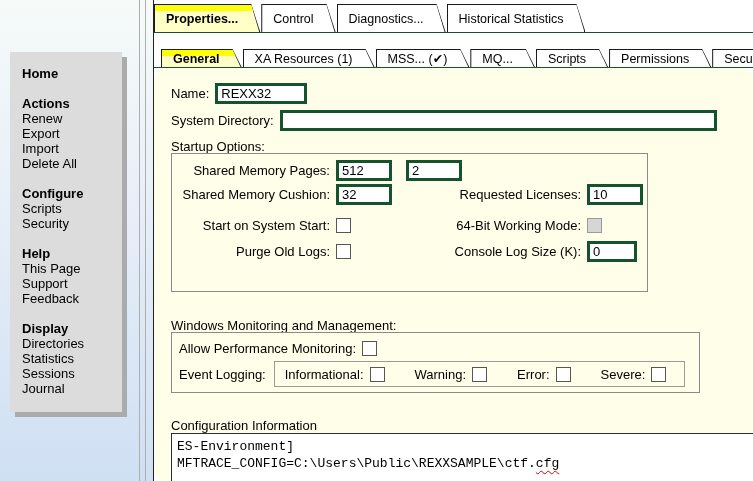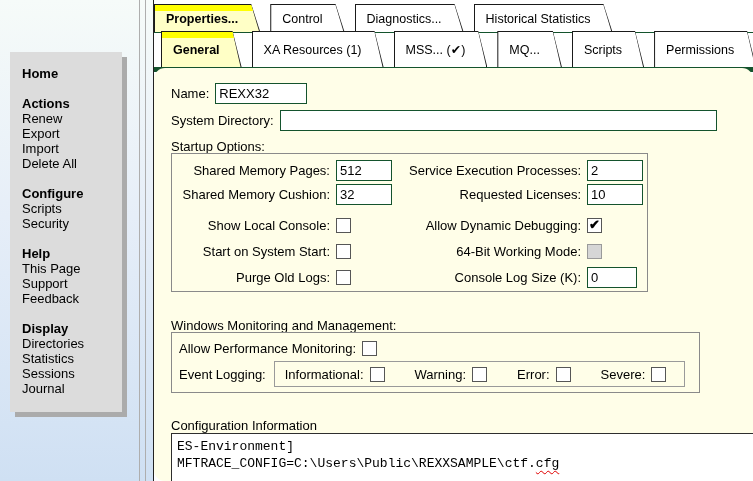--- a/index.html
+++ b/index.html
@@ -21,40 +21,40 @@
   .sb-group{margin-top:15px;}
   .sb-header{font-weight:700;}
   .sb-item{cursor:pointer;}
 
   
   .panel{
     position:absolute;left:153px;top:0;width:600px;height:481px;
     background:#fff;border-left:1px solid #222;box-sizing:border-box;
   }
   .tabrow{position:absolute;left:0;right:0;display:flex;align-items:flex-end;
-    gap:10px;border-bottom:5px solid #14532d;background:#fff;}
+    gap:1px;border-bottom:1px solid #14532d;background:#fff;}
   .tabrow1{top:0;height:32px;}
   .tabrow2{top:33px;height:34px;padding-left:7px;}
   .tab{background:#1a1a1a;clip-path:polygon(0 0,calc(100% - 9px) 0,100% 100%,0 100%);flex:none;cursor:pointer;}
   .tabrow1 .tab{height:28px;}
-  .tabrow2 .tab{height:36px;}
+  .tabrow2 .tab{height:18px;}
   .tab .ti{
     height:calc(100% - 1px);margin:1px 1px 0 1px;background:#fff;
     clip-path:polygon(0 0,calc(100% - 8px) 0,100% 100%,0 100%);
     display:flex;align-items:center;padding:0 21px 0 11px;
     font-size:12.5px;white-space:nowrap;
   }
   .tab.active .ti{background:#ffffc6;box-shadow:inset 0 6px 0 #ffff00;font-weight:700;}
 
   .content{position:absolute;top:68px;left:0;right:0;bottom:0;background:#fffee8;border-radius:11px;}
 
   .abs{position:absolute;}
   .hrow{display:flex;align-items:center;gap:6px;}
   input.txt{
-    border:1px solid #14532d;height:21px;box-sizing:border-box;padding:0 3px;
+    border:3px solid #14532d;height:21px;box-sizing:border-box;padding:0 3px;
     font-family:"Liberation Sans",sans-serif;font-size:13px;background:#fff;color:#000;
   }
   .w92{width:92px}.w437{width:437px}.w56{width:56px}.w50{width:50px}
 
   .row-name{top:15px;left:17px;}
   .row-sysdir{top:42px;left:17px;}
   .startup-title{top:71px;left:17px;}
 
   .box1{top:85px;left:17px;width:477px;height:139px;border:1px solid #8a8a8a;
     box-sizing:border-box;padding:4px 0 0 7px;background:#fffee8;}
@@ -206,50 +206,35 @@
     </div>
 
     <div class="abs startup-title">Startup Options:</div>
 
     <div class="abs box1">
       <div class="frow">
         <span class="l1">Shared Memory Pages:</span>
         <span class="c1">
             <input class="txt w56" type="text" value="512" style="">
           </span>
-        <span class="l2">Service Execution Processes:</span>
         <span class="c2">
             <input class="txt w56" type="text" value="2" style="">
           </span>
       </div>
       <div class="frow">
         <span class="l1">Shared Memory Cushion:</span>
         <span class="c1">
             <input class="txt w56" type="text" value="32" style="">
           </span>
         <span class="l2">Requested Licenses:</span>
         <span class="c2">
             <input class="txt w56" type="text" value="10" style="">
           </span>
       </div>
       <div class="sp"></div>
-      <div class="frow chk">
-        <span class="l1">Show Local Console:</span>
-        <span class="c1">
-            <span class="cb">
-              <span class="mk"></span>
-            </span>
-          </span>
-        <span class="l2">Allow Dynamic Debugging:</span>
-        <span class="c2">
-            <span class="cb">
-              <span class="mk">✔</span>
-            </span>
-          </span>
-      </div>
       <div class="frow chk">
         <span class="l1">Start on System Start:</span>
         <span class="c1">
             <span class="cb">
               <span class="mk"></span>
             </span>
           </span>
         <span class="l2">64-Bit Working Mode:</span>
         <span class="c2">
             <span class="cb disabled">

